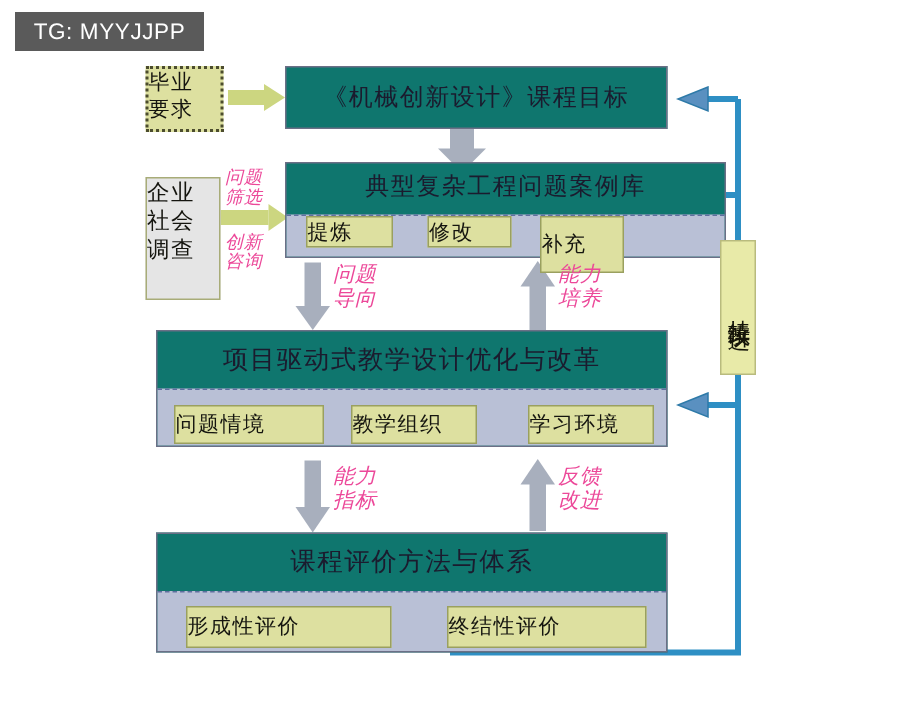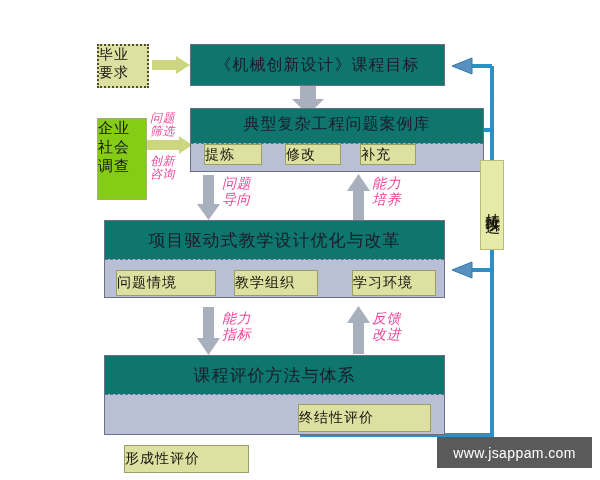--- a/index.html
+++ b/index.html
@@ -60,21 +60,21 @@
     position: absolute;
     background: #dde0a0;
     border: 1px solid #9aa05f;
     box-sizing: border-box;
     display: flex;
     align-items: center;
     color: #15150f;
     letter-spacing: 1px;
   }
   .green-soft {
-    background: #84cc16;
+    background: #e5e5e5;
     border: 1px solid #a8ac78;
   }
   .green-dotted {
     background: #dde0a0;
     border: 2px dotted #4c4c2e;
   }
 
   .label {
     position: absolute;
     color: #ec4899;
@@ -203,21 +203,21 @@
   <div class="blue-box" id="node-caselib" style="left:190px; top:108px; width:294px; height:64px;">
     <div class="bb-title" style="padding-top:6px;">典型复杂工程问题案例库</div>
     <div class="bb-lower" style="height:28px;"></div>
   </div>
   <div class="green-box" style="left:204px; top:144px; width:58px; height:21px; font-size:14px;">
     <span>提炼</span>
   </div>
   <div class="green-box" style="left:285px; top:144px; width:56px; height:21px; font-size:14px;">
     <span>修改</span>
   </div>
-  <div class="green-box" style="left:360px; top:144px; width:56px; height:21px; font-size:14px;">
+  <div class="green-box" style="left:360px; top:144px; width:56px; height:38px; font-size:14px;">
     <span>补充</span>
   </div>
 
   <div class="blue-box" id="node-reform" style="left:104px; top:220px; width:341px; height:78px;">
     <div class="bb-title" style="padding-top:10px; font-size:17px;">项目驱动式教学设计优化与改革</div>
     <div class="bb-lower" style="height:38px;"></div>
   </div>
   <div class="green-box" style="left:116px; top:270px; width:100px; height:26px; font-size:14px;">
     <span>问题情境</span>
   </div>
@@ -225,21 +225,21 @@
     <span>教学组织</span>
   </div>
   <div class="green-box" style="left:352px; top:270px; width:84px; height:26px; font-size:14px;">
     <span>学习环境</span>
   </div>
 
   <div class="blue-box" id="node-eval" style="left:104px; top:355px; width:341px; height:80px;">
     <div class="bb-title" style="padding-top:10px; font-size:17px;">课程评价方法与体系</div>
     <div class="bb-lower" style="height:40px;"></div>
   </div>
-  <div class="green-box" style="left:124px; top:404px; width:125px; height:28px; font-size:14px;margin-top:41px;">
+  <div class="green-box" style="left:124px; top:404px; width:137px; height:28px; font-size:14px;">
     <span>形成性评价</span>
   </div>
   <div class="green-box" style="left:298px; top:404px; width:133px; height:28px; font-size:14px;">
     <span>终结性评价</span>
   </div>
 
   <div class="vlabel" style="left:480px; top:160px; width:24px; height:90px;">
     <span>持续改进</span>
   </div>
 
@@ -254,15 +254,15 @@
 
   <div class="label label-left" style="left:372px; top:176px; width:40px; font-size:14px;">能力
 培养</div>
 
   <div class="label label-left" style="left:222px; top:311px; width:40px; font-size:14px;">能力
 指标</div>
 
   <div class="label label-left" style="left:372px; top:311px; width:40px; font-size:14px;">反馈
 改进</div>
 
-  <div class="tag" id="tag-bottomright">www.jsappam.com</div>
+  <div class="tag" id="tag-topleft">TG: MYYJJPP</div>
 
 </div>
 
 </body></html>

